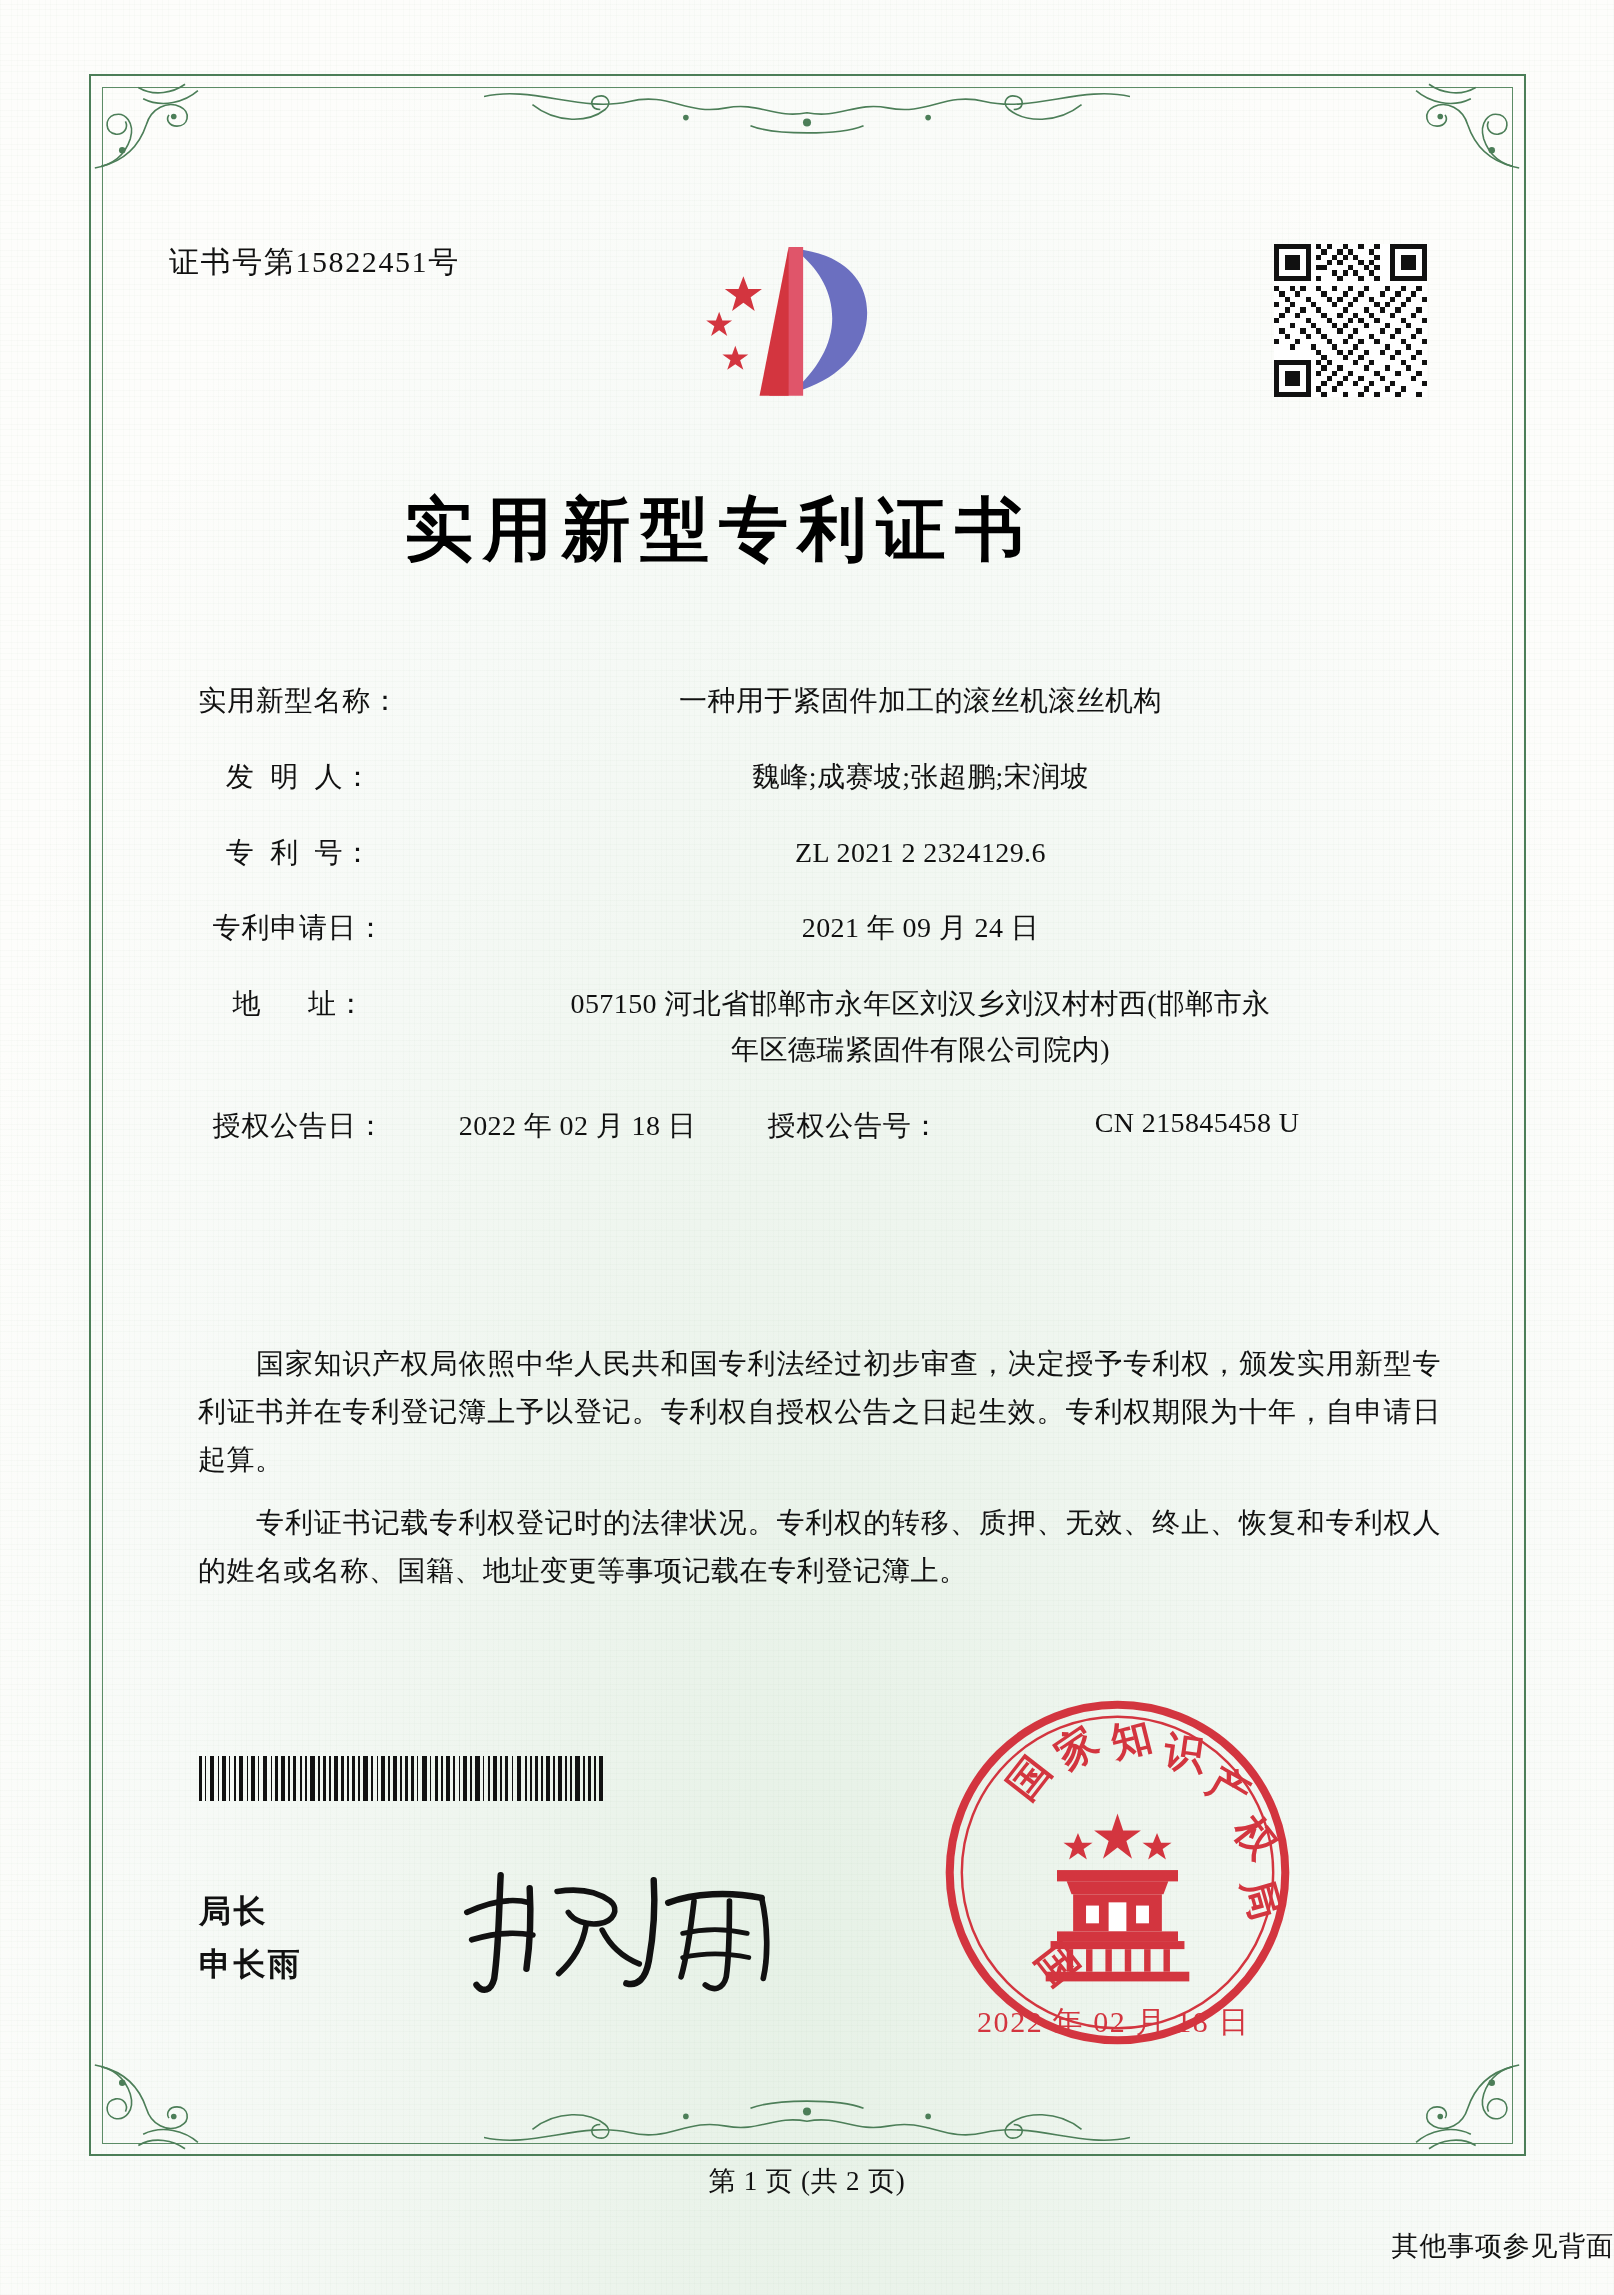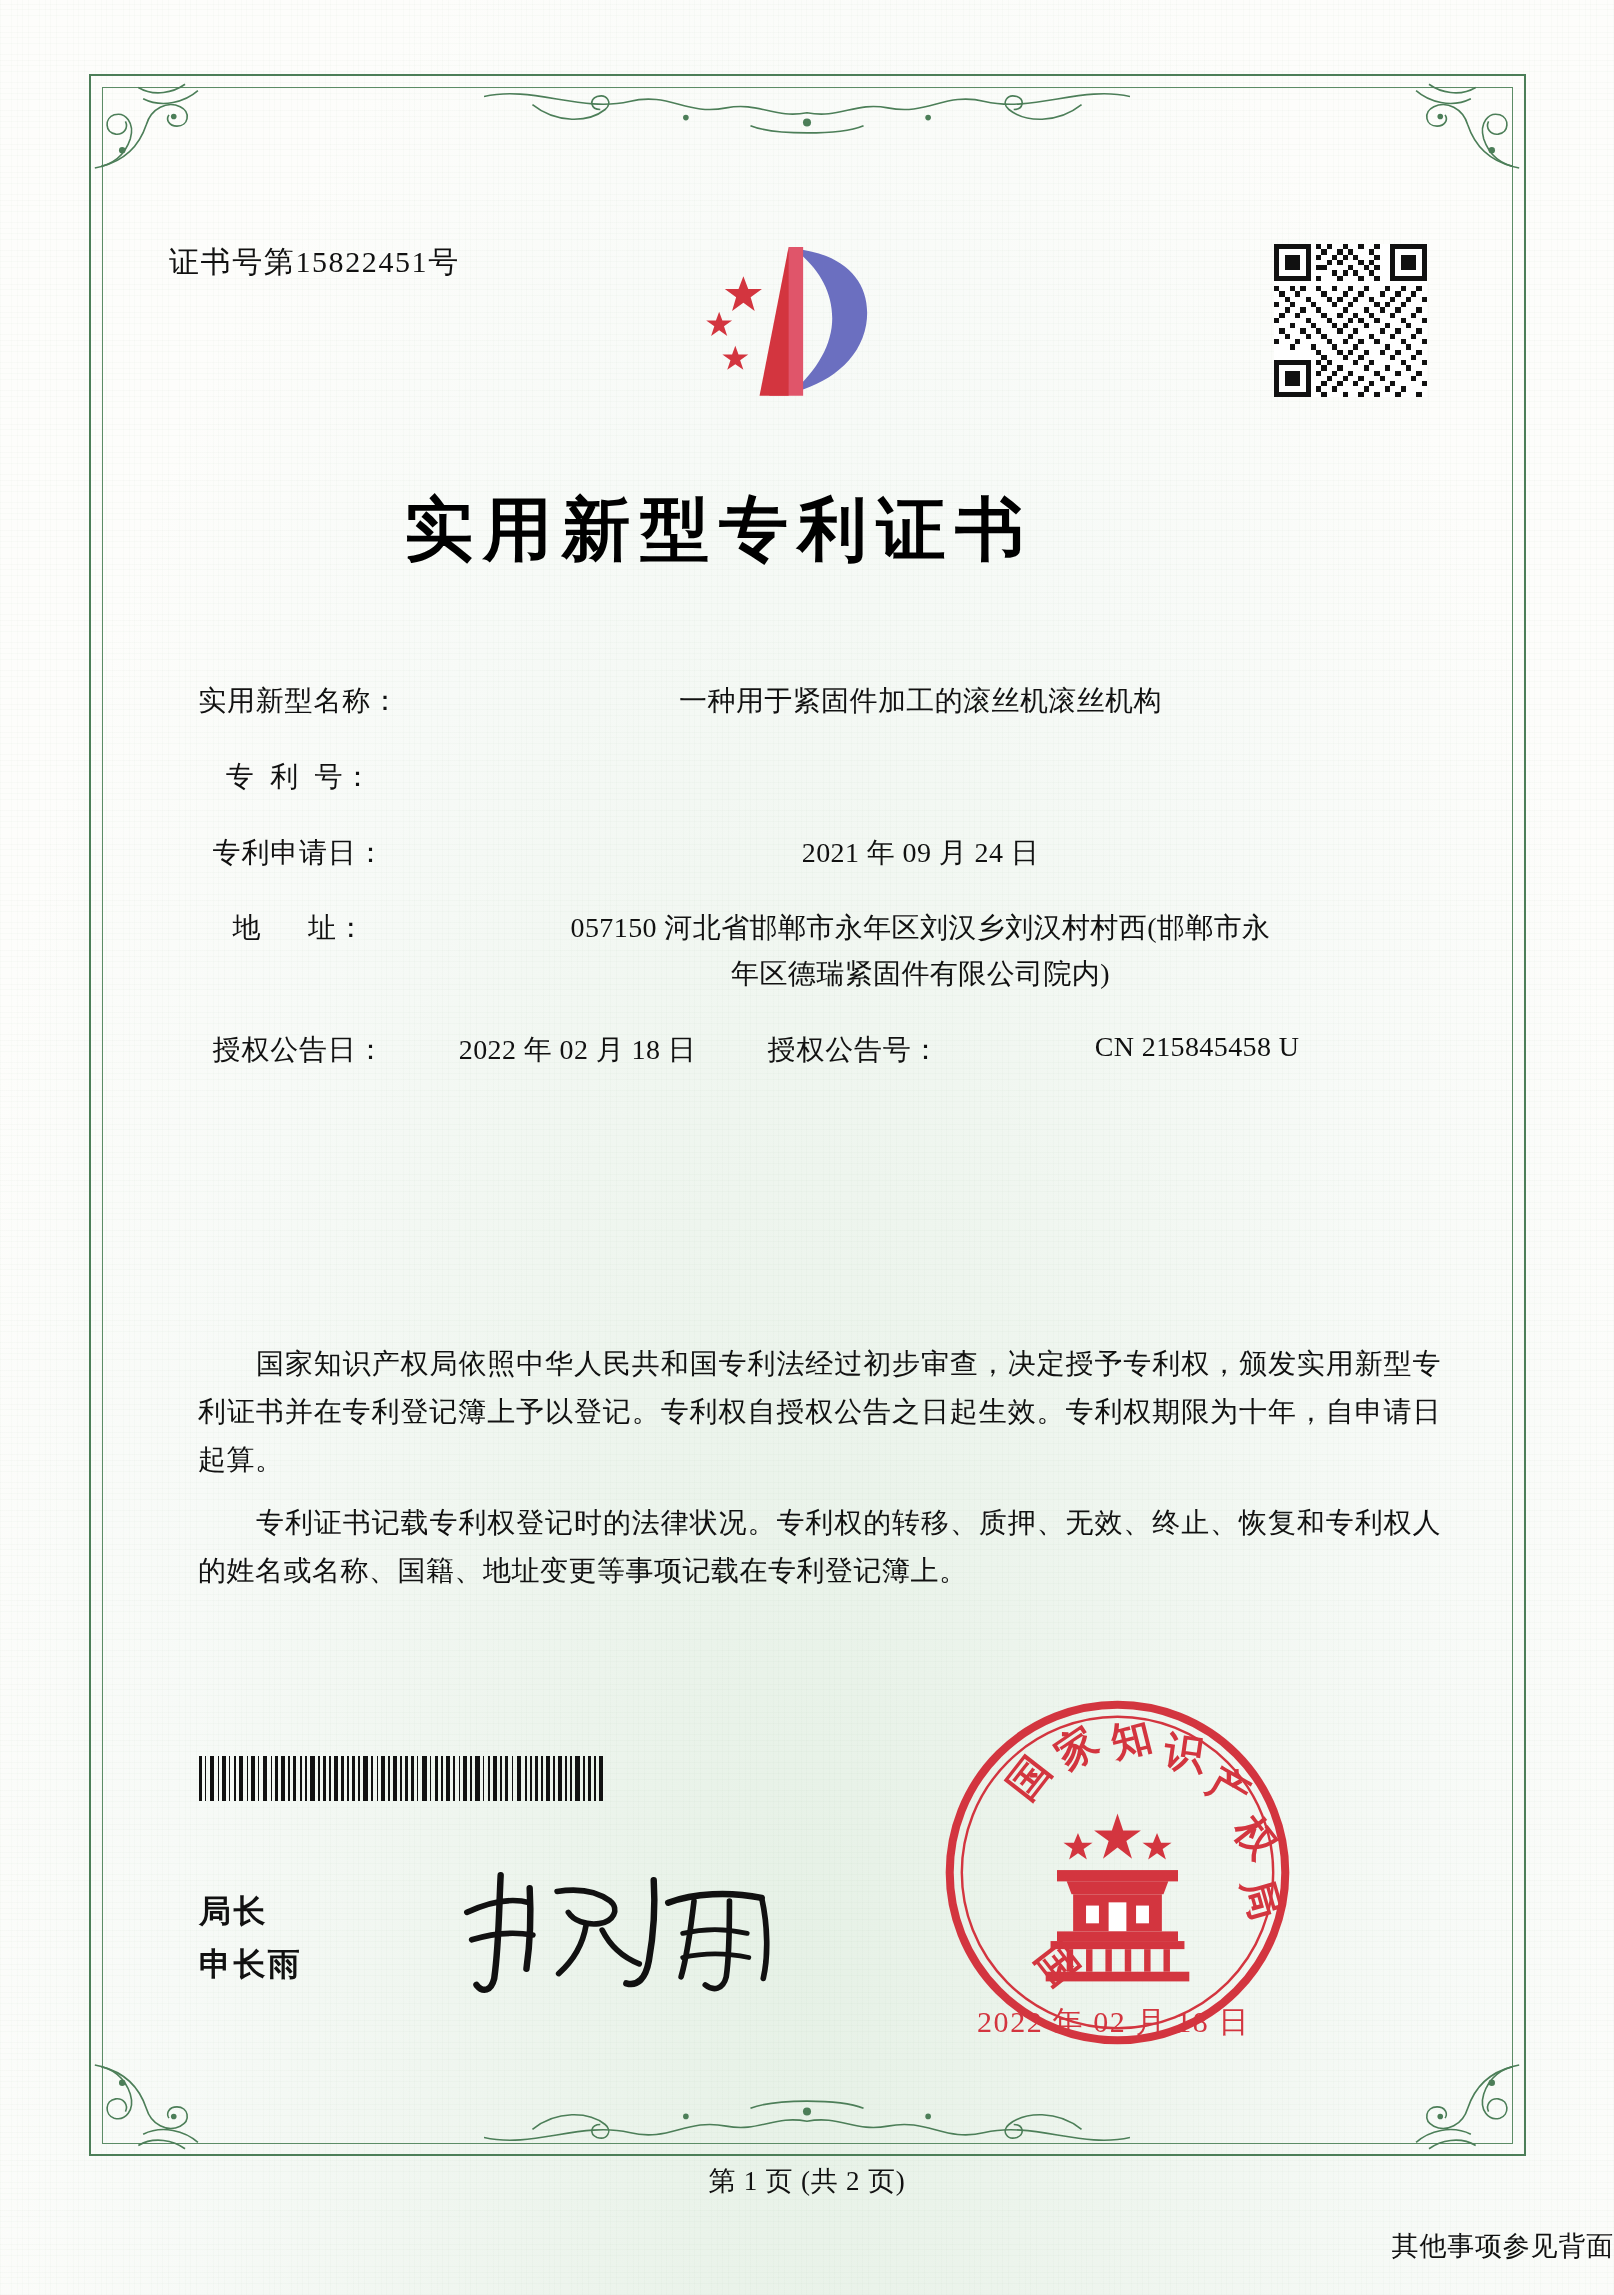--- a/index.html
+++ b/index.html
@@ -549,23 +549,28 @@
 
     <div class="title">实用新型专利证书</div>
 
     <div class="fields">
 
       <div class="field-row">
         <div class="field-label">实用新型名称：</div>
         <div class="field-value">一种用于紧固件加工的滚丝机滚丝机构</div>
       </div>
 
+      <div class="field-row">
+        <div class="field-label">发  明  人：</div>
+        <div class="field-value">魏峰;成赛坡;张超鹏;宋润坡</div>
+      </div>
 
       <div class="field-row">
         <div class="field-label">专  利  号：</div>
+        <div class="field-value">ZL 2021 2 2324129.6</div>
       </div>
 
       <div class="field-row">
         <div class="field-label">专利申请日：</div>
         <div class="field-value">2021 年 09 月 24 日</div>
       </div>
 
 
       <div class="field-row">
         <div class="field-label">地      址：</div>

